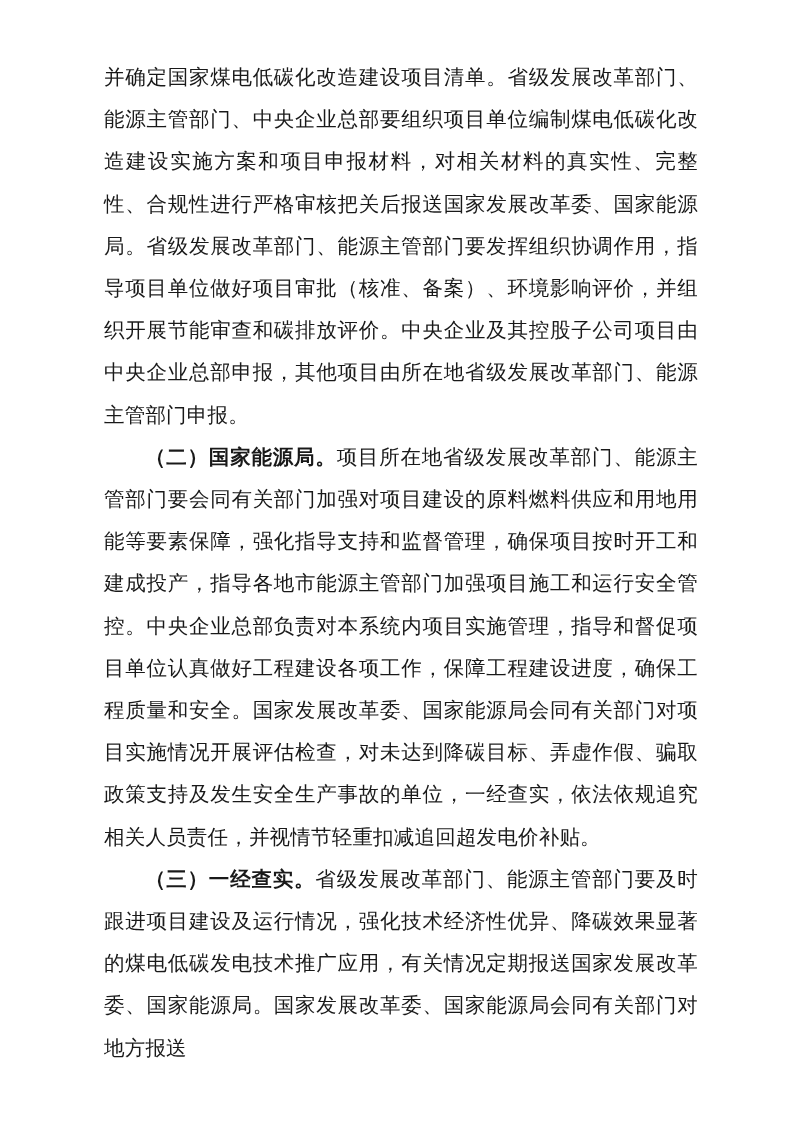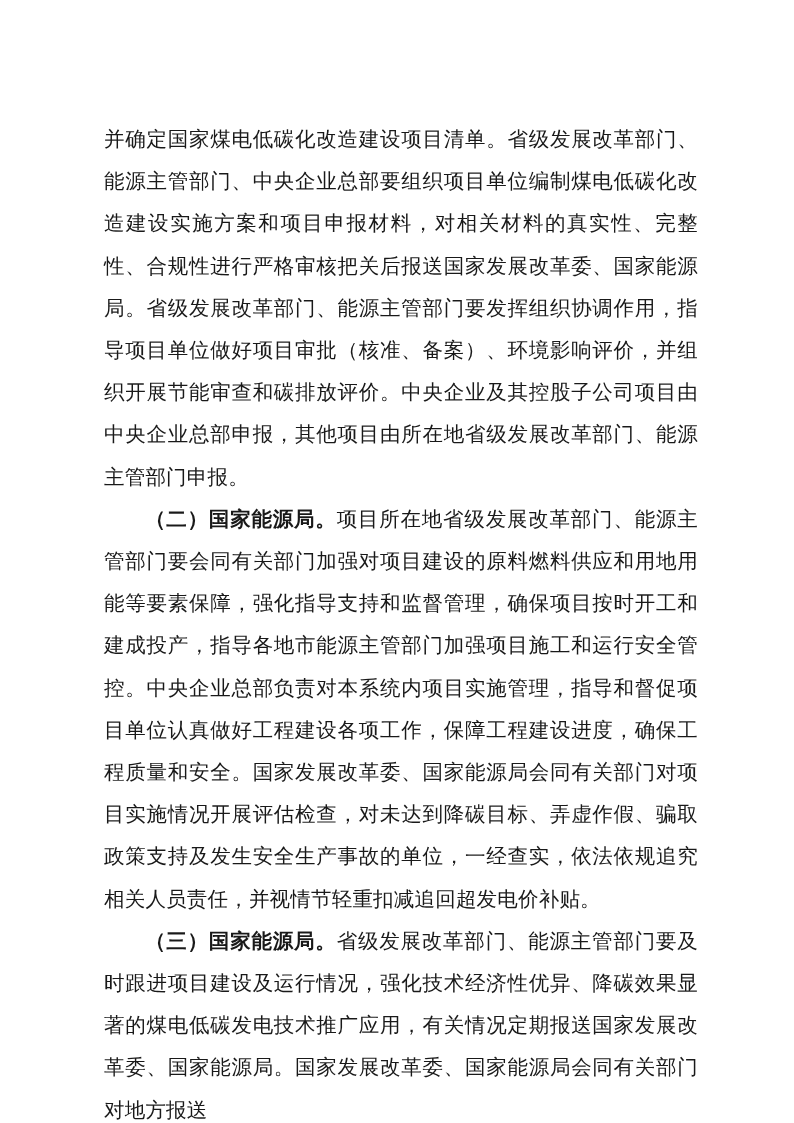--- a/index.html
+++ b/index.html
@@ -12,21 +12,21 @@
     height: 1123px;
     font-family: "DejaVu Serif", "Liberation Serif", serif;
     color: #1a1a1a;
     overflow: hidden;
   }
   .page {
     position: relative;
     width: 794px;
     height: 1123px;
     box-sizing: border-box;
-    padding: 118px 96px 60px 104px;
+    padding: 56px 96px 60px 104px;
     background: #ffffff;
   }
   .doc-body {
     font-size: 20.5px;
     line-height: 42.2px;
     text-align: justify;
     text-justify: inter-ideograph;
     letter-spacing: 0.2px;
     color: #191919;
   }
@@ -47,16 +47,16 @@
 </head>
 <body>
 
 <div class="page">
   <div class="doc-body">
 
     <p class="para"><span>并确定国家煤电低碳化改造建设项目清单。省级发展改革部门、能源主管部门、中央企业总部要组织项目单位编制煤电低碳化改造建设实施方案和项目申报材料，对相关材料的真实性、完整性、合规性进行严格审核把关后报送国家发展改革委、国家能源局。省级发展改革部门、能源主管部门要发挥组织协调作用，指导项目单位做好项目审批（核准、备案）、环境影响评价，并组织开展节能审查和碳排放评价。中央企业及其控股子公司项目由中央企业总部申报，其他项目由所在地省级发展改革部门、能源主管部门申报。</span></p>
 
     <p class="para indent"><span class="bold-run">（二）国家能源局。</span><span>项目所在地省级发展改革部门、能源主管部门要会同有关部门加强对项目建设的原料燃料供应和用地用能等要素保障，强化指导支持和监督管理，确保项目按时开工和建成投产，指导各地市能源主管部门加强项目施工和运行安全管控。中央企业总部负责对本系统内项目实施管理，指导和督促项目单位认真做好工程建设各项工作，保障工程建设进度，确保工程质量和安全。国家发展改革委、国家能源局会同有关部门对项目实施情况开展评估检查，对未达到降碳目标、弄虚作假、骗取政策支持及发生安全生产事故的单位，一经查实，依法依规追究相关人员责任，并视情节轻重扣减追回超发电价补贴。</span></p>
 
-    <p class="para indent"><span class="bold-run">（三）国家能源局。</span><span>省级发展改革部门、能源主管部门要及时跟进项目建设及运行情况，强化技术经济性优异、降碳效果显著的煤电低碳发电技术推广应用，有关情况定期报送国家发展改革委、国家能源局。国家发展改革委、国家能源局会同有关部门对地方报送</span></p>
+    <p class="para indent"><span class="bold-run">（三）一经查实。</span><span>省级发展改革部门、能源主管部门要及时跟进项目建设及运行情况，强化技术经济性优异、降碳效果显著的煤电低碳发电技术推广应用，有关情况定期报送国家发展改革委、国家能源局。国家发展改革委、国家能源局会同有关部门对地方报送</span></p>
 
   </div>
 </div>
 
 </body></html>

